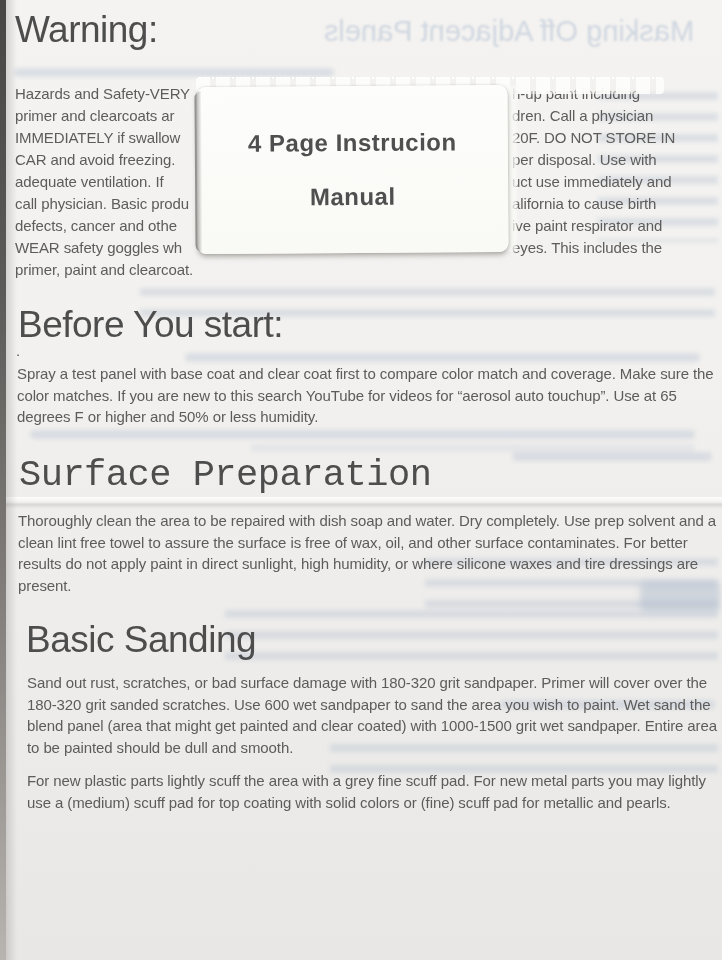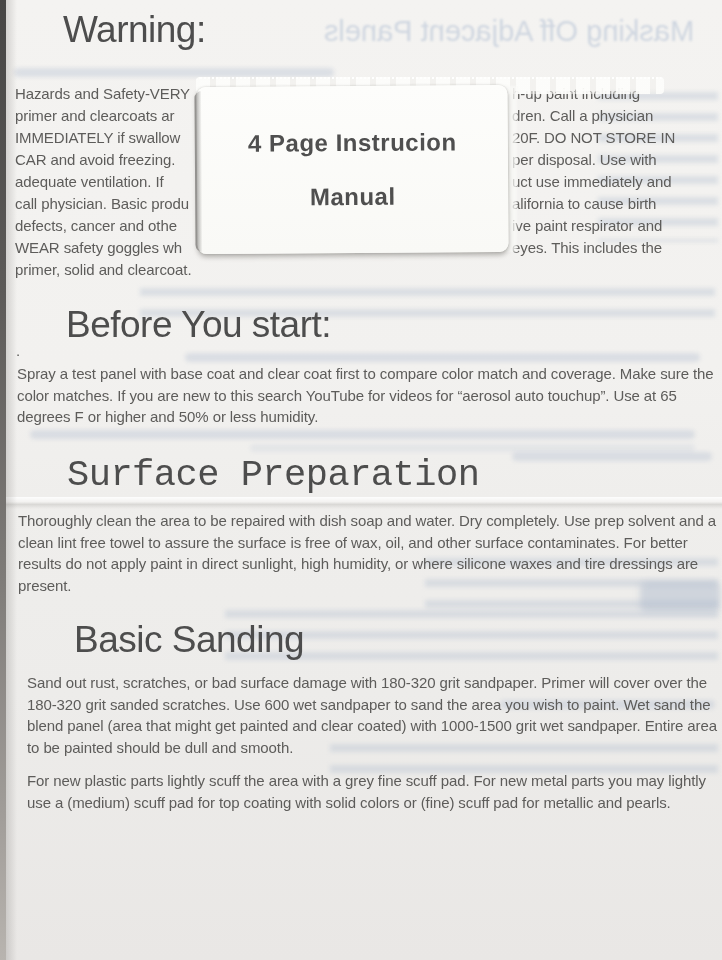--- a/index.html
+++ b/index.html
@@ -7,21 +7,21 @@
     position:relative;width:722px;height:960px;overflow:hidden;
     background:linear-gradient(180deg,#f4f3f1 0%,#f2f1ef 38%,#efeeec 52%,#edecea 72%,#e9e7e5 100%);
     font-family:"Liberation Sans","DejaVu Sans",sans-serif;color:#5d5c5a;
   }
   
   .edge{position:absolute;left:0;top:0;width:6px;height:960px;z-index:7;
     background:linear-gradient(180deg,#474645,#5c5a58 30%,#7e7b78 60%,#a19d99 85%,#b8b4af);}
   .edge-soft{position:absolute;left:6px;top:0;width:11px;height:960px;z-index:7;
     background:linear-gradient(90deg,rgba(100,97,94,.22),rgba(0,0,0,0));}
   
-  .h1{position:absolute;font-size:37px;font-weight:400;color:#4d4d4d;letter-spacing:-0.5px;line-height:1.1;z-index:3;margin-left:48px;}
+  .h1{position:absolute;font-size:37px;font-weight:400;color:#4d4d4d;letter-spacing:-0.5px;line-height:1.1;z-index:3;}
   
   .par{position:absolute;font-size:15px;line-height:21.5px;letter-spacing:-0.1px;color:#5d5c5a;z-index:3;}
   .warn-line{position:absolute;left:0;width:626px;height:21px;font-size:15px;letter-spacing:-0.1px;color:#5d5c5a;z-index:3;}
   .warn-left{position:absolute;left:15px;white-space:nowrap;}
   .warn-right{position:absolute;left:512px;white-space:nowrap;}
   .stray{position:absolute;left:16px;top:342px;font-size:15px;color:#5d5c5a;z-index:3;}
   
   .torn{position:absolute;left:196px;top:77px;width:468px;height:15px;z-index:4;
     background:repeating-linear-gradient(90deg,rgba(252,252,250,.95) 0 14px,rgba(242,241,238,.55) 14px 20px);
     border-top:2px dotted rgba(255,255,255,.95);border-radius:4px;filter:blur(.4px);}
@@ -93,21 +93,21 @@
   </div>
   <div class="warn-line" style="top:217px;">
     <span class="warn-left">defects, cancer and othe</span>
     <span class="warn-right">ive paint respirator and</span>
   </div>
   <div class="warn-line" style="top:239px;">
     <span class="warn-left">WEAR safety goggles wh</span>
     <span class="warn-right">eyes. This includes the</span>
   </div>
   <div class="warn-line" style="top:261px;">
-    <span class="warn-left">primer, solid and clearcoat.</span>
+    <span class="warn-left">primer, paint and clearcoat.</span>
     <span class="warn-right"></span>
   </div>
 
   <div class="torn"></div>
   <div class="sticker-fringe"></div>
   <div class="sticker">
     <div class="sticker-line">4 Page Instrucion</div>
     <div class="sticker-line">Manual</div>
   </div>
 

